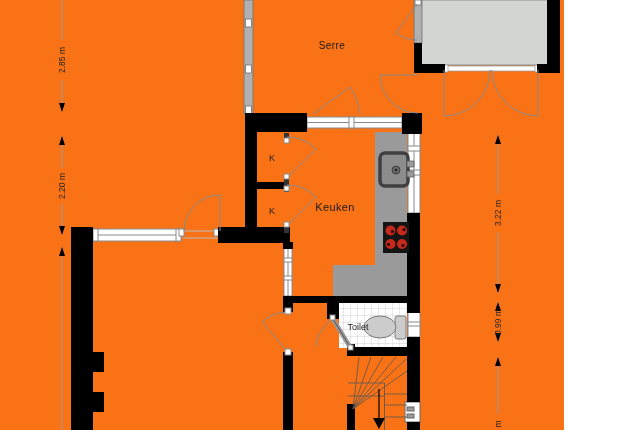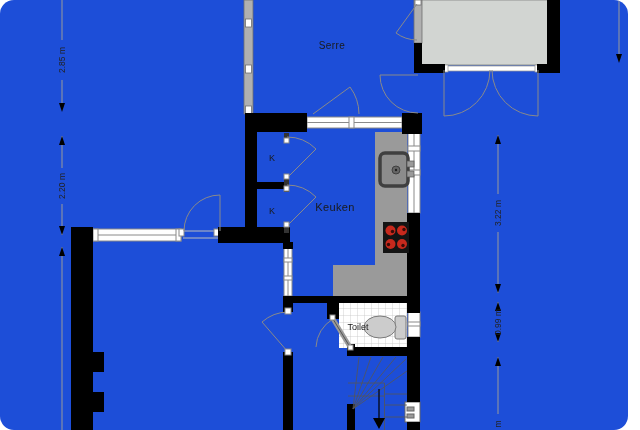--- a/index.html
+++ b/index.html
@@ -1,17 +1,17 @@
 <!DOCTYPE html>
 <html><head>
 <meta charset="utf-8">
 <style>
   html,body{margin:0;padding:0;background:#fff;}
-  .stage{position:relative;width:628px;height:430px;background:#1d4ed8;overflow:hidden;
-         font-family:"Liberation Sans","DejaVu Sans",sans-serif;border-radius:14px;}
+  .stage{position:relative;width:564px;height:430px;background:#f97316;overflow:hidden;
+         font-family:"Liberation Sans","DejaVu Sans",sans-serif;}
   svg text{font-family:"Liberation Sans","DejaVu Sans",sans-serif;fill:#1a1a1a;}
   .room-lbl{font-size:10px;letter-spacing:.4px;}
   .room-lbl-big{font-size:11px;letter-spacing:.4px;}
   .small-lbl{font-size:9px;}
   .dim-lbl{font-size:8.5px;fill:#222;}
 </style>
 </head>
 <body>
 
 <div class="stage">

